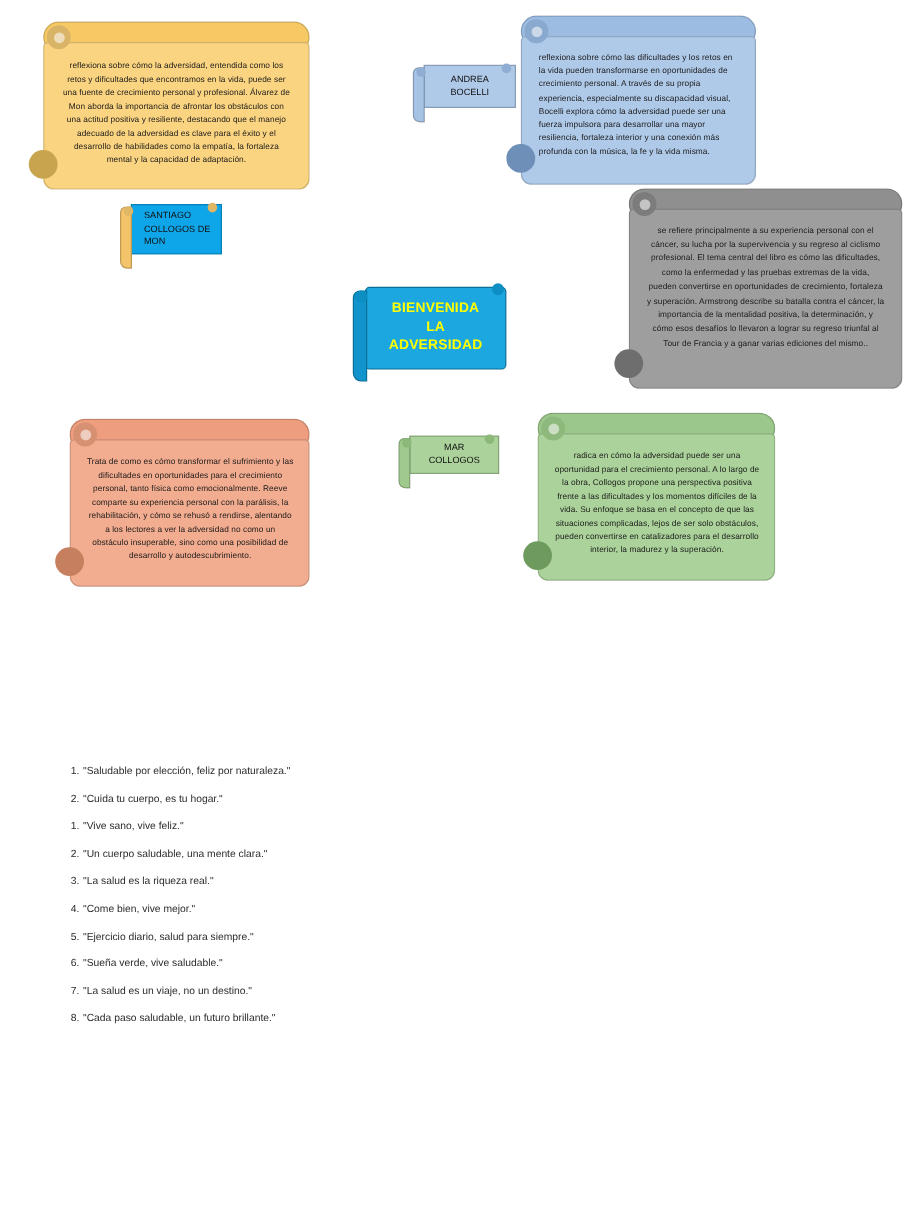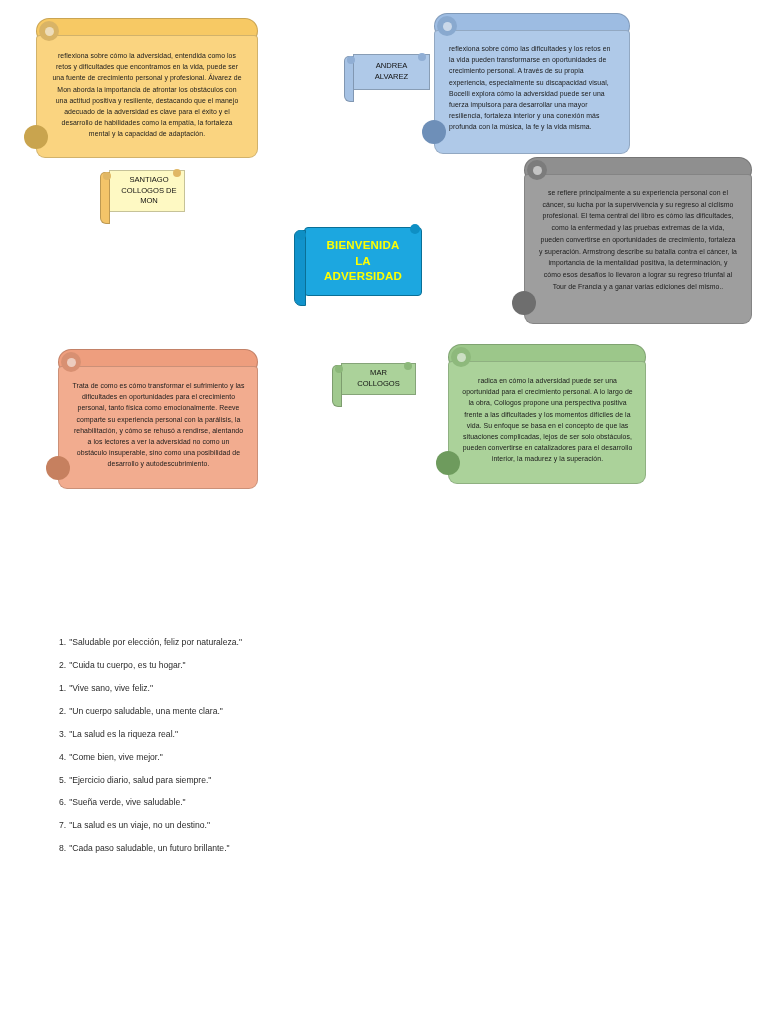--- a/index.html
+++ b/index.html
@@ -145,21 +145,21 @@
     color: #101010;
     text-align: left;
     position: relative;
     z-index: 3;
   }
 
   
   #hero {
     position: absolute;
     left: 294px;
-    top: 222px;
+    top: 234px;
     width: 130px;
     height: 84px;
   }
   #hero .hero-plate {
     position: absolute;
     left: 10px;
     top: 5px;
     right: 2px;
     bottom: 10px;
     border-radius: 4px;
@@ -231,34 +231,34 @@
     <div class="roll-top" style="background:#F7C964;"></div>
     <div class="body" style="background:#FAD480; height:123px;">
       <div class="panel-text">reflexiona sobre cómo la adversidad, entendida como los retos y dificultades que encontramos en la vida, puede ser una fuente de crecimiento personal y profesional. Álvarez de Mon aborda la importancia de afrontar los obstáculos con una actitud positiva y resiliente, destacando que el manejo adecuado de la adversidad es clave para el éxito y el desarrollo de habilidades como la empatía, la fortaleza mental y la capacidad de adaptación.</div>
     </div>
     <div class="curl-tl" style="background:#D9B466;"></div>
     <div class="curl-bl" style="background:#C9A44E;"></div>
   </div>
 
   <div class="ribbon" id="ribbon-santiago" style="left:100px; top:166px; width:85px; height:58px;">
     <div class="tail-left" style="background:#F3C469;"></div>
-    <div class="plate" style="background:#fef9c3;align-items:center;">
+    <div class="plate" style="background:#0ea5e9;">
       <div class="ribbon-text">SANTIAGO</div>
       <div class="ribbon-text">COLLOGOS DE</div>
       <div class="ribbon-text">MON</div>
     </div>
     <div class="knob-l" style="background:#E0B765;"></div>
     <div class="knob-r" style="background:#E0B765;"></div>
   </div>
 
   <div class="ribbon" id="ribbon-bocelli" style="left:344px; top:50px; width:86px; height:52px;">
     <div class="tail-left" style="background:#A6C2E4;"></div>
     <div class="plate" style="background:#AFC9E8; align-items:center; padding-left:6px;">
       <div class="ribbon-text" style="text-align:center; width:100%;">ANDREA</div>
-      <div class="ribbon-text" style="text-align:center; width:100%;">ALVAREZ</div>
+      <div class="ribbon-text" style="text-align:center; width:100%;">BOCELLI</div>
     </div>
     <div class="knob-l" style="background:#90AED4;"></div>
     <div class="knob-r" style="background:#90AED4;"></div>
   </div>
 
   <div class="scroll-panel" id="panel-bocelli" style="left:434px; top:13px; width:196px; height:140px;">
     <div class="roll-top" style="background:#9DBCE2;"></div>
     <div class="body" style="background:#AFC9E8; height:124px; padding:12px 12px 10px 14px;">
       <div class="panel-text" style="text-align:left;">reflexiona sobre cómo las dificultades y los retos en la vida pueden transformarse en oportunidades de crecimiento personal. A través de su propia experiencia, especialmente su discapacidad visual, Bocelli explora cómo la adversidad puede ser una fuerza impulsora para desarrollar una mayor resiliencia, fortaleza interior y una conexión más profunda con la música, la fe y la vida misma.</div>
     </div>

